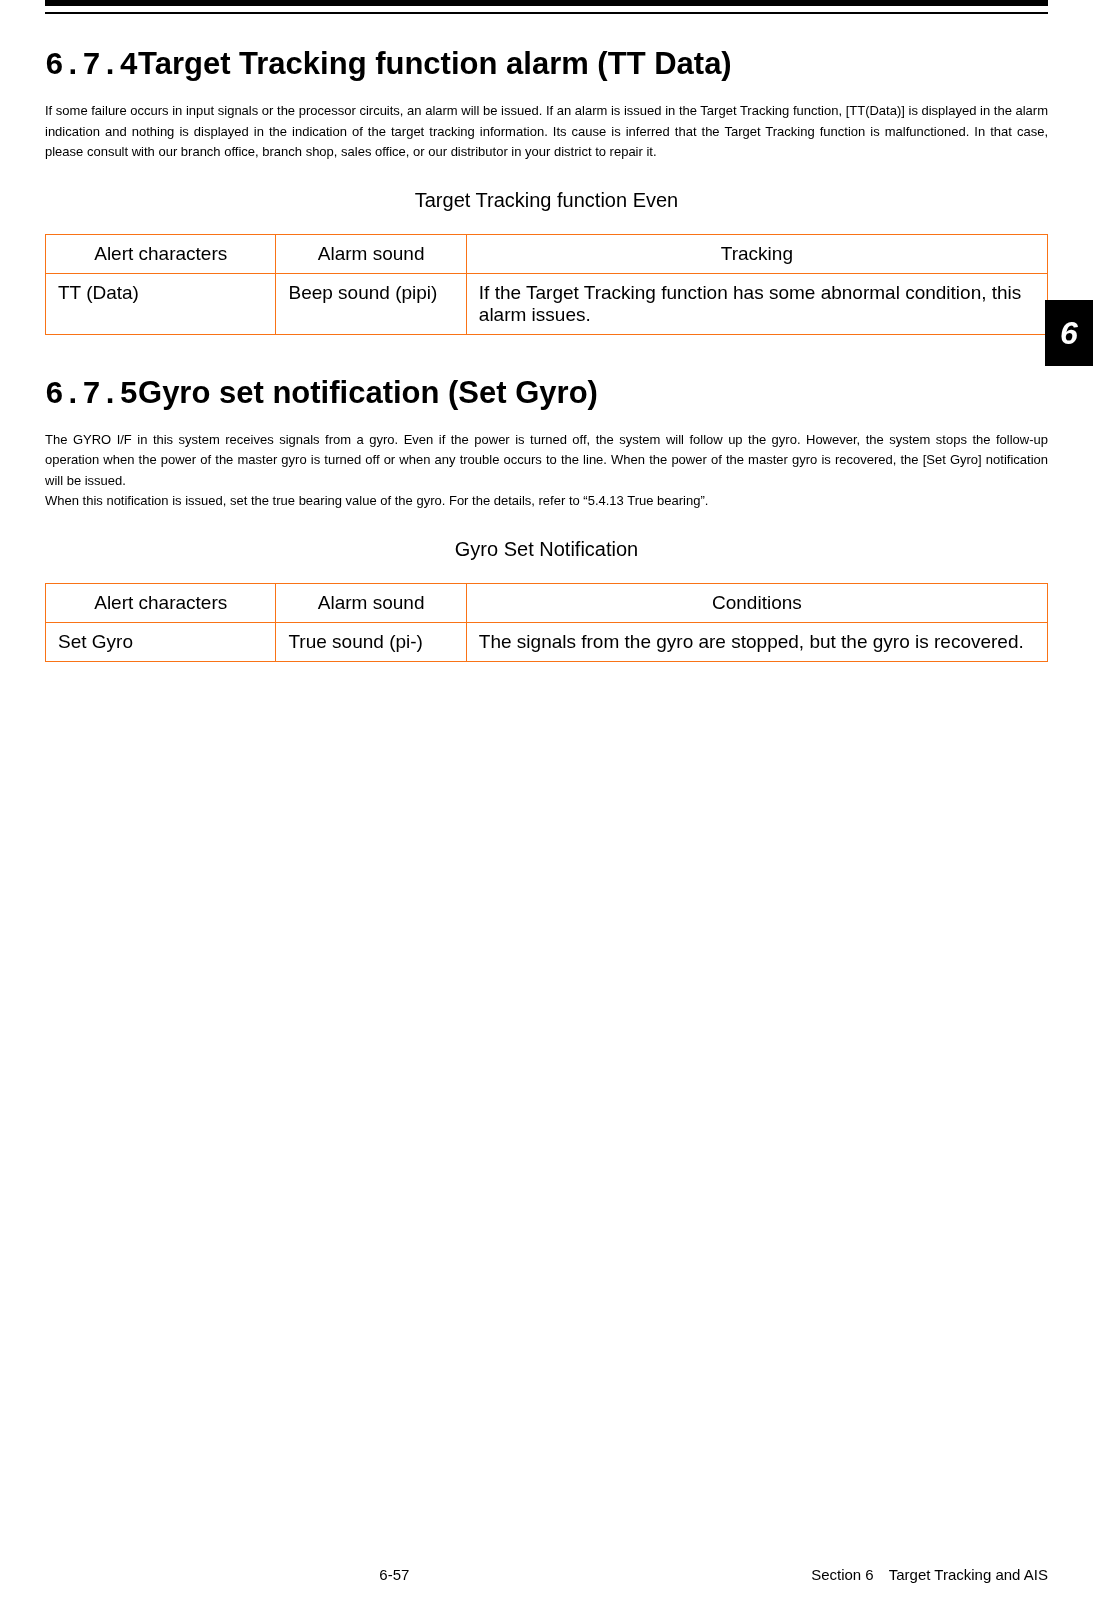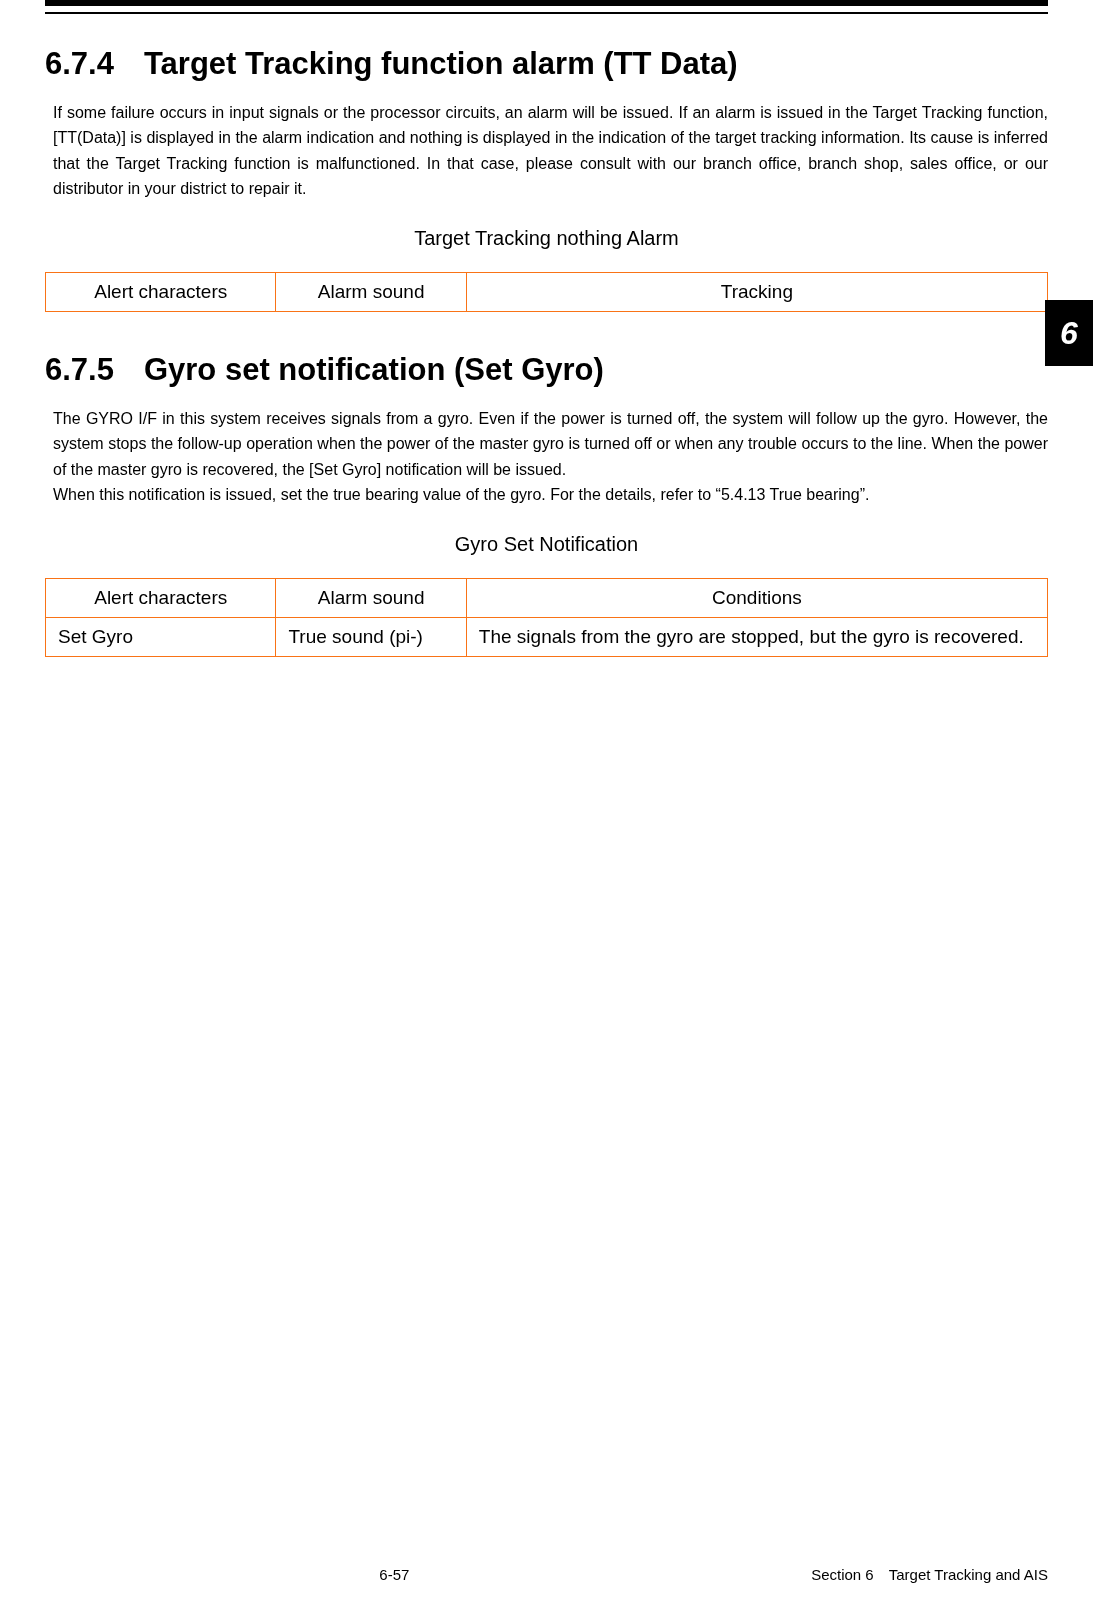--- a/index.html
+++ b/index.html
@@ -24,26 +24,26 @@
     width: 100%;
     margin-bottom: 32px;
   }
   h2.sec {
     font-size: 31px;
     font-weight: bold;
     margin: 4px 0 18px 0;
   }
   h2.sec .num {
     display: inline-block;
-    margin-right: 30px;
+    font-family: Liberation Mono, monospace;
   }
   p.body {
-    font-size: 16px;
+    font-size: 13px;
     line-height: 1.58;
-    margin: 0 0 26px 8px;
+    margin: 0 0 26px 0;
     text-align: justify;
   }
   .table-caption {
     text-align: center;
     font-size: 20px;
     margin: 10px 0 22px 0;
   }
   table.alarm {
     border-collapse: collapse;
     width: 100%;
@@ -98,33 +98,38 @@
   <div class="top-rule"></div>
 
   <div class="side-tab">6</div>
 
   <h2 class="sec">
     <span class="num">6.7.4</span><span>Target Tracking function alarm (TT Data)</span>
   </h2>
 
   <p class="body">If some failure occurs in input signals or the processor circuits, an alarm will be issued. If an alarm is issued in the Target Tracking function, [TT(Data)] is displayed in the alarm indication and nothing is displayed in the indication of the target tracking information. Its cause is inferred that the Target Tracking function is malfunctioned. In that case, please consult with our branch office, branch shop, sales office, or our distributor in your district to repair it.</p>
 
-  <div class="table-caption">Target Tracking nothing Alarm</div>
+  <div class="table-caption">Target Tracking function Even</div>
 
   <table class="alarm">
     <colgroup>
         <col class="c1">
         <col class="c2">
         <col class="c3">
       </colgroup>
     <tbody>
         <tr>
       <th>Alert characters</th>
       <th>Alarm sound</th>
       <th>Tracking</th>
+    </tr>
+    <tr>
+      <td>TT (Data)</td>
+      <td>Beep sound (pipi)</td>
+      <td>If the Target Tracking function has some abnormal condition, this alarm issues.</td>
     </tr>
   </tbody>
     </table>
 
   <h2 class="sec">
     <span class="num">6.7.5</span><span>Gyro set notification (Set Gyro)</span>
   </h2>
 
   <p class="body" style="margin-bottom:0">The GYRO I/F in this system receives signals from a gyro. Even if the power is turned off, the system will follow up the gyro. However, the system stops the follow-up operation when the power of the master gyro is turned off or when any trouble occurs to the line. When the power of the master gyro is recovered, the [Set Gyro] notification will be issued.</p>
   <p class="body">When this notification is issued, set the true bearing value of the gyro. For the details, refer to “5.4.13 True bearing”.</p>

